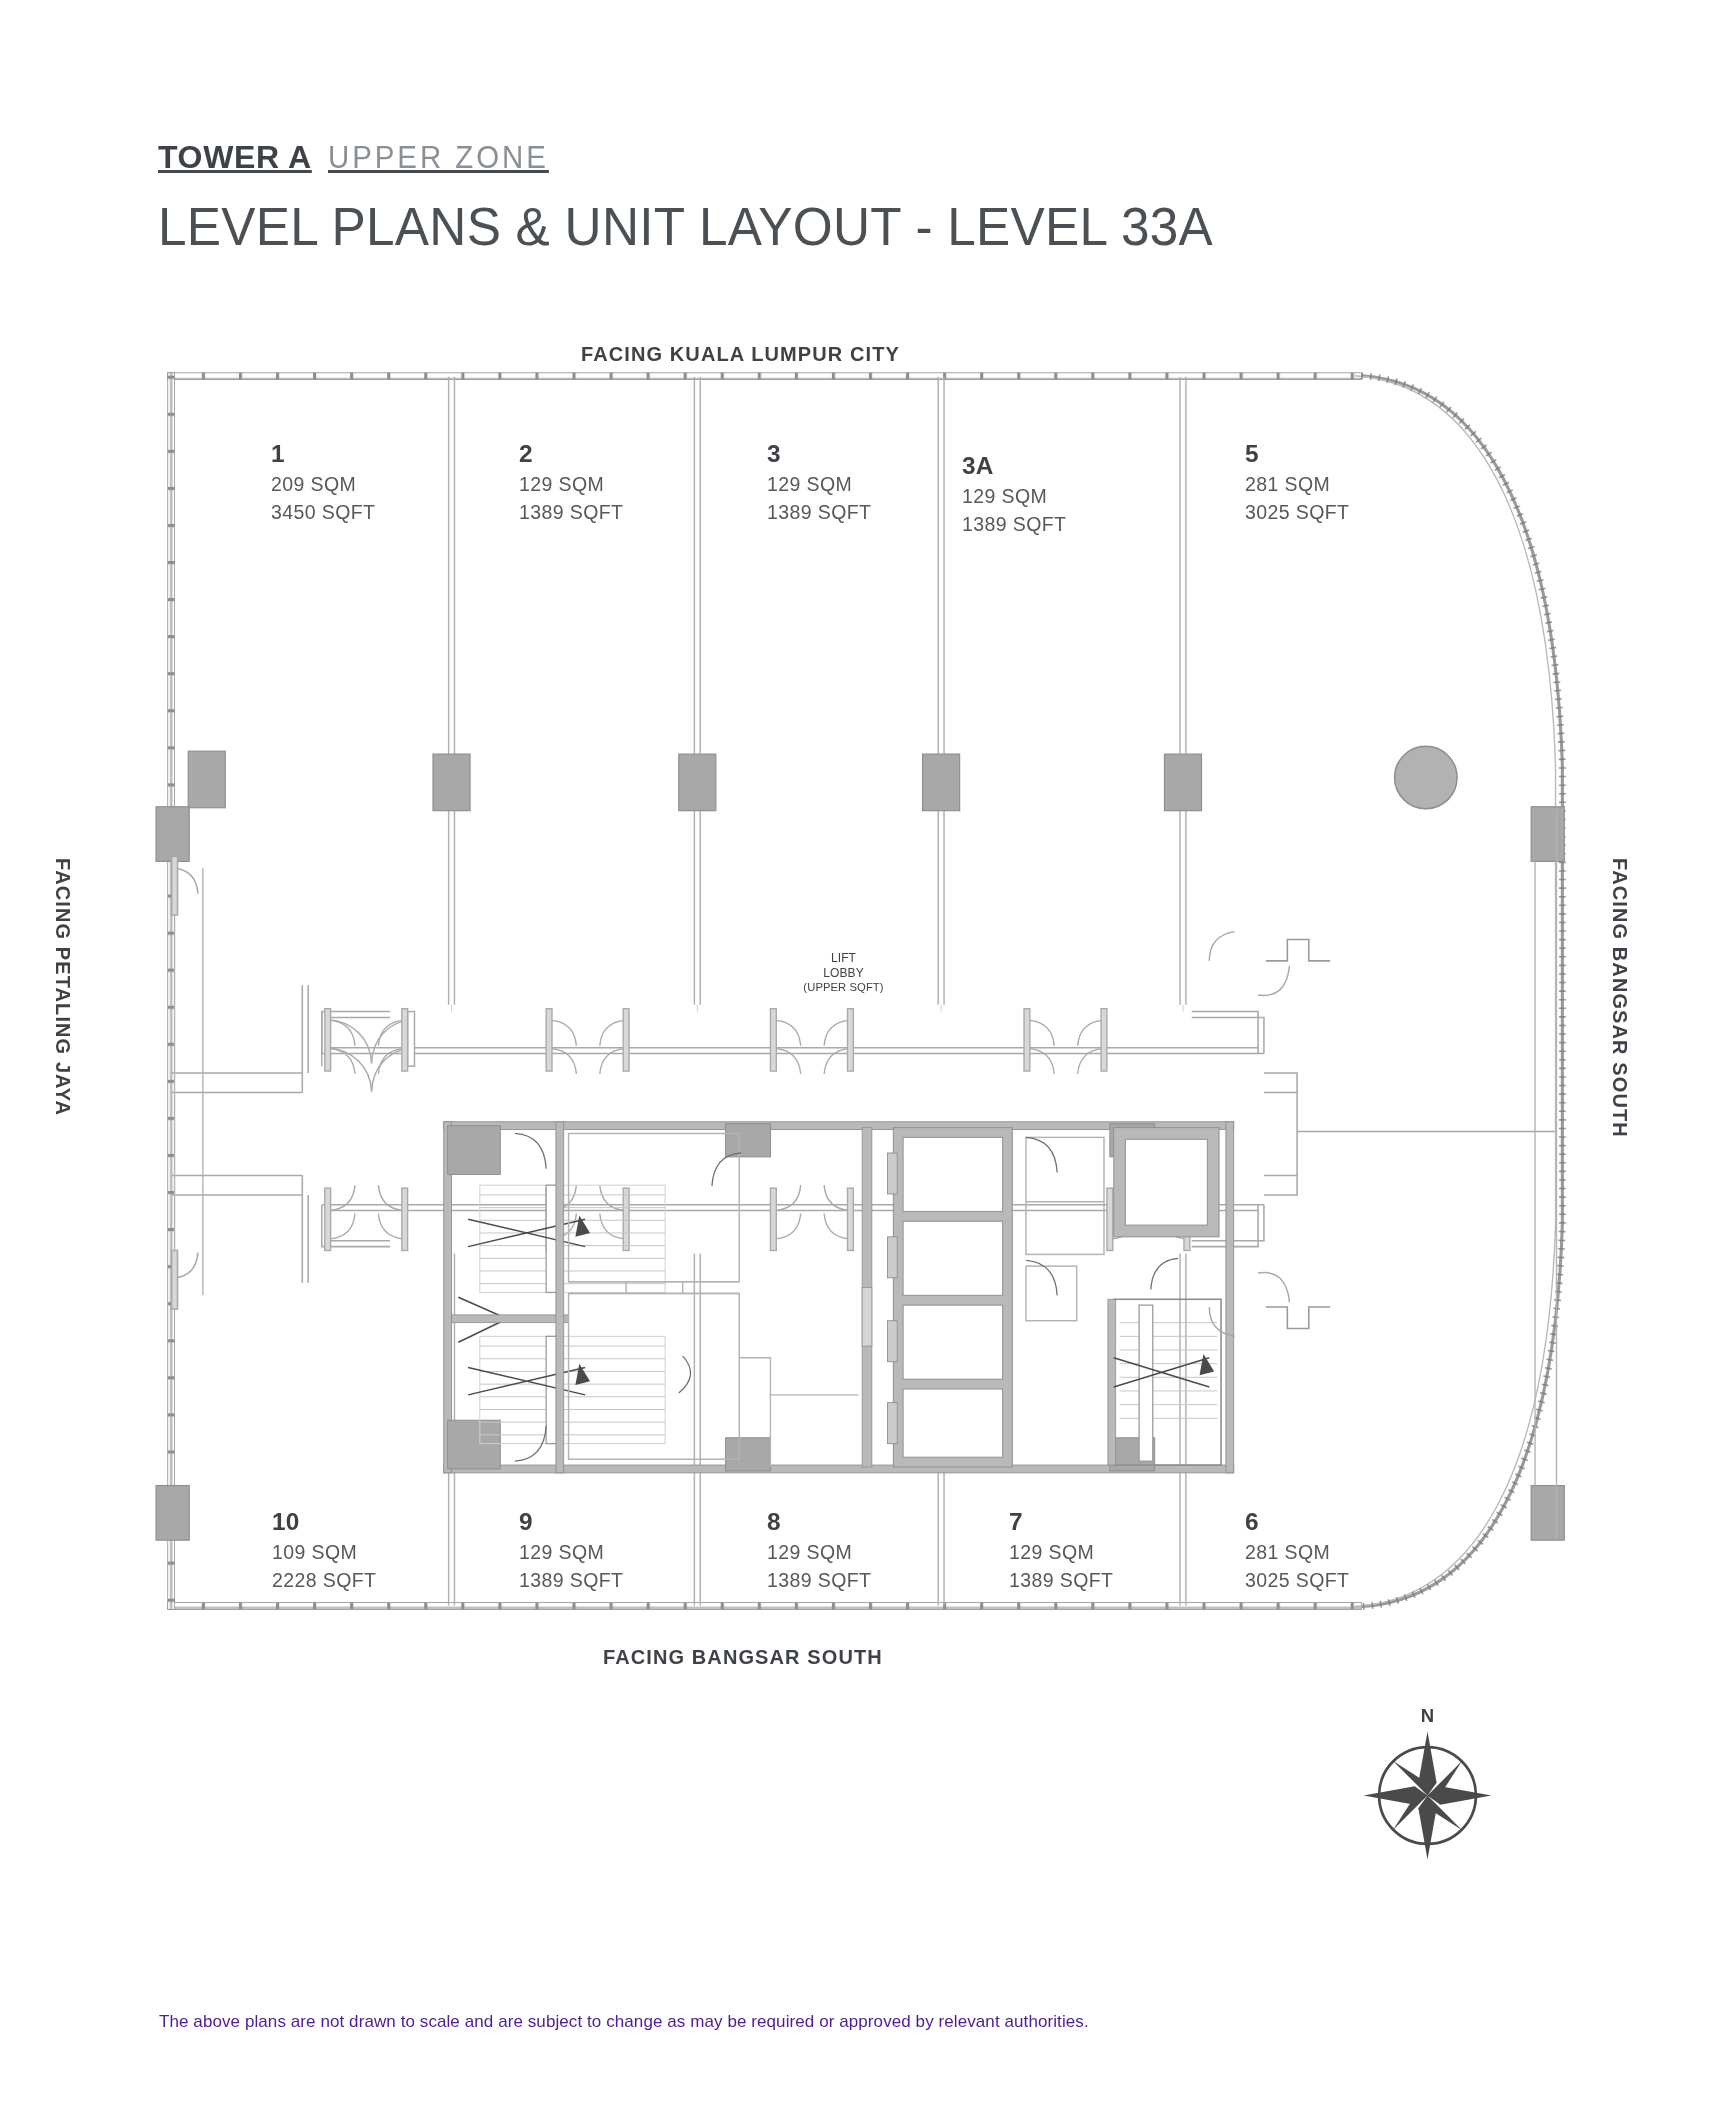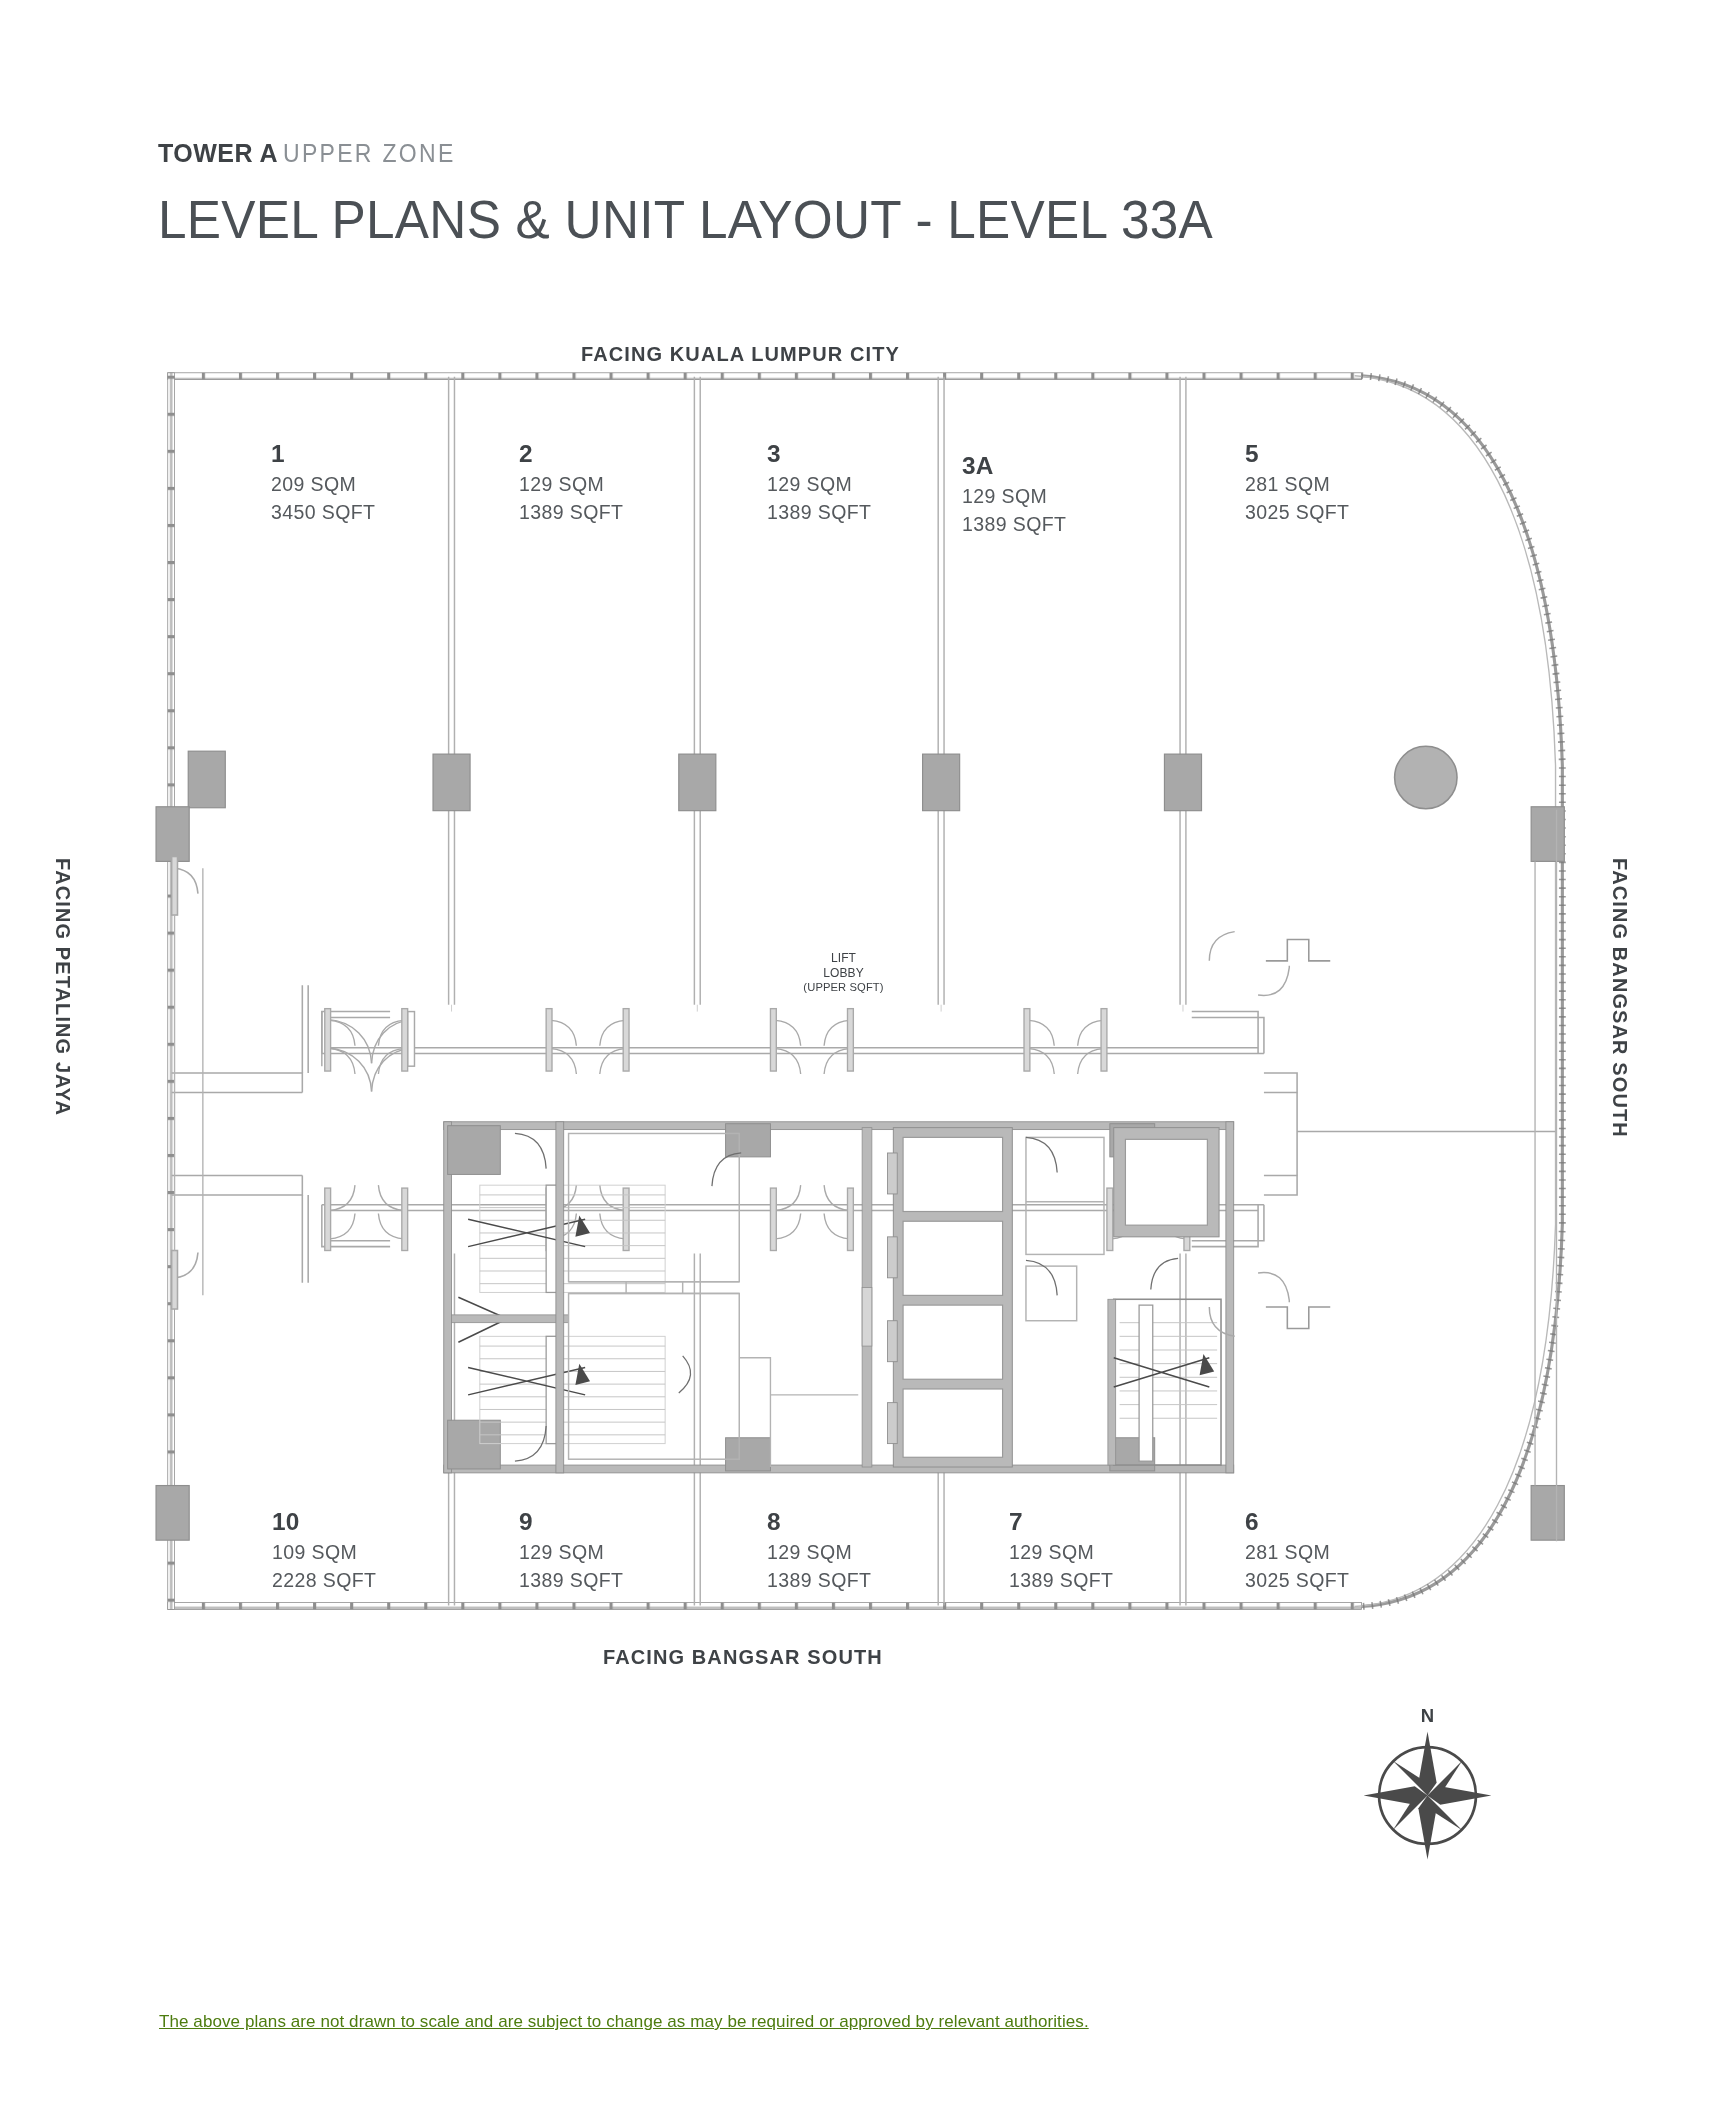--- a/index.html
+++ b/index.html
@@ -18,24 +18,25 @@
 
   
   .header {
     position: absolute;
     left: 158px;
     top: 141px;
   }
   .eyebrow {
     display: flex;
     align-items: baseline;
-    gap: 5px;
-    font-size: 25px;
+    gap: 16px;
+    font-size: 32px;
     letter-spacing: 0.04em;
     line-height: 1;
+    text-decoration: underline;
   }
   .eyebrow .tower {
     font-weight: 700;
     color: #3e4246;
     letter-spacing: 0.02em;
   }
   .eyebrow .zone {
     font-weight: 300;
     color: #8a8f94;
     letter-spacing: 0.10em;
@@ -142,24 +143,23 @@
     color: #3e4246;
   }
 
   
   .footer {
     position: absolute;
     left: 159px;
     top: 2012px;
     font-size: 17px;
     font-weight: 400;
-    color: #4d7c0f;
+    color: #4c1d95;
     letter-spacing: 0.005em;
     white-space: nowrap;
-    text-decoration: underline;
   }
 </style>
 </head>
 <body>
 
 <div class="header">
   <div class="eyebrow">
     <span class="tower">TOWER A</span>
     <span class="zone">UPPER ZONE</span>
   </div>

